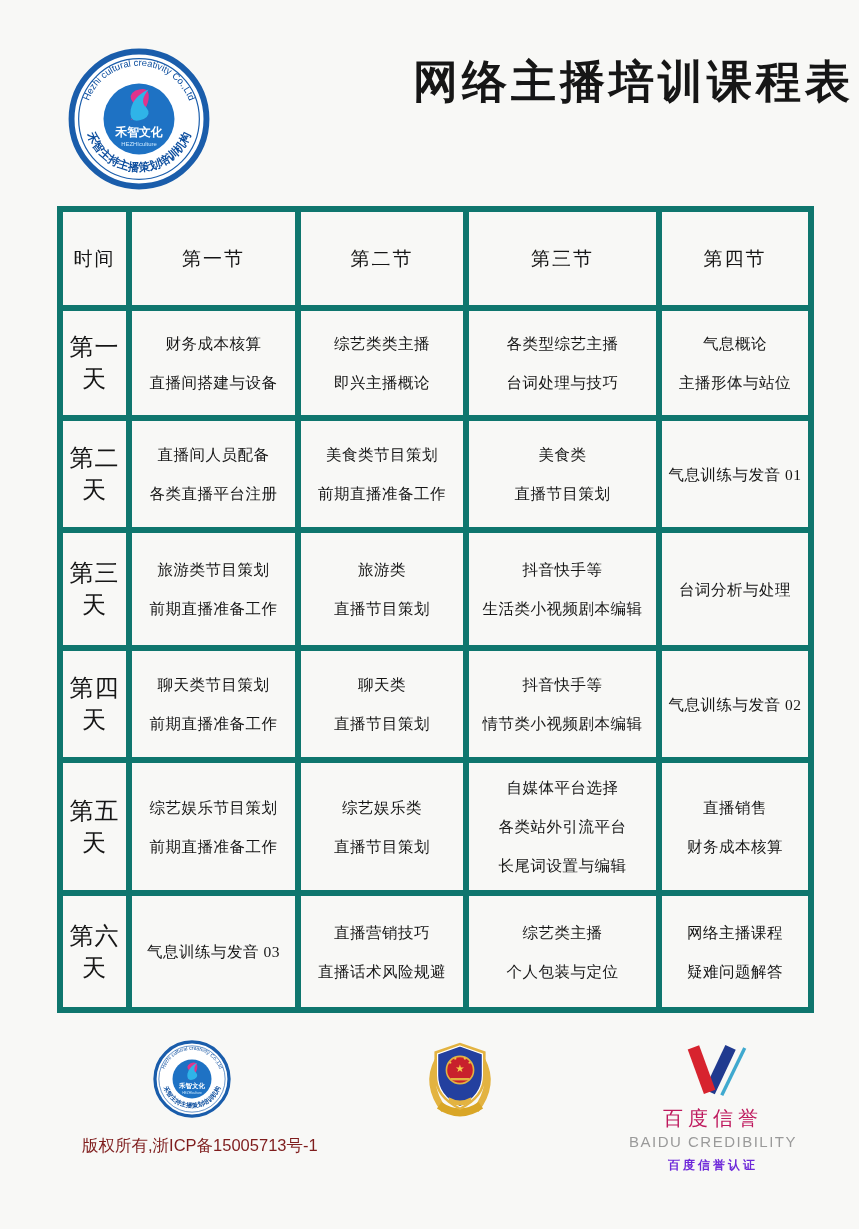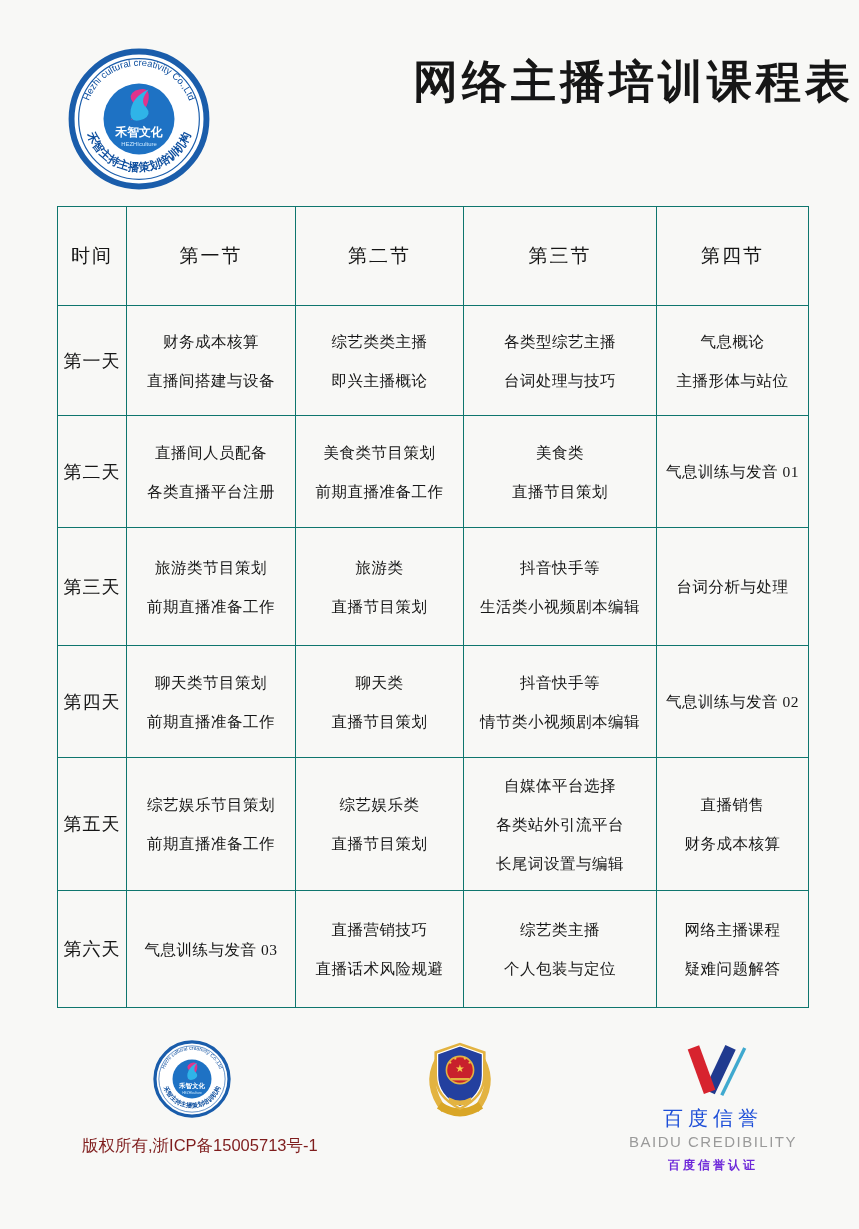--- a/index.html
+++ b/index.html
@@ -26,33 +26,33 @@
     white-space:nowrap;
   }
   
   table.schedule{
     position:absolute;left:57px;top:206px;
     width:751px;height:801px;
     border-collapse:collapse;table-layout:fixed;
     background:transparent;
   }
   table.schedule th,table.schedule td{
-    border:1px solid #0f766e;
+    border:6px solid #0f766e;
     padding:0;vertical-align:middle;text-align:center;
     font-weight:normal;
   }
   thead tr{height:99px;}
   tbody tr:nth-child(1){height:110px;}
   tbody tr:nth-child(2){height:112px;}
   tbody tr:nth-child(3){height:118px;}
   tbody tr:nth-child(4){height:112px;}
   tbody tr:nth-child(5){height:133px;}
   tbody tr:nth-child(6){height:117px;}
   th.col-head{font-size:19px;letter-spacing:2px;}
-  td.day-label{font-size:18px;letter-spacing:1px;}
+  td.day-label{font-size:24px;letter-spacing:1px;}
   td.course-cell .line{
     line-height:39px;font-size:15.5px;letter-spacing:0.5px;white-space:nowrap;
   }
   
   .footer-left{position:absolute;left:82px;top:1040px;width:220px;text-align:center;}
   .footer-left .seal{width:78px;height:78px;}
   .copyright{
     margin-top:13px;font-size:16.5px;color:#7f1d1d;
     font-family:"Liberation Sans","DejaVu Sans",sans-serif;
     white-space:nowrap;
@@ -60,21 +60,21 @@
   .footer-center{position:absolute;left:327px;top:1038px;width:265px;text-align:center;}
   .footer-center .badge{width:80px;height:80px;}
   .police-record{
     margin-top:11px;font-size:19px;font-weight:bold;color:#111;
     font-family:"Liberation Sans","DejaVu Sans",sans-serif;
     white-space:nowrap;letter-spacing:0.5px;
   }
   .footer-right{position:absolute;left:628px;top:1044px;width:170px;text-align:center;
     font-family:"Liberation Sans","DejaVu Sans",sans-serif;}
   .footer-right .vmark{width:76px;height:54px;}
-  .baidu-title{margin-top:3px;font-size:20px;color:#1d4ed8;letter-spacing:5px;white-space:nowrap;}
+  .baidu-title{margin-top:3px;font-size:20px;color:#be185d;letter-spacing:5px;white-space:nowrap;}
   .baidu-sub{margin-top:1px;font-size:15px;color:#9a9a9a;letter-spacing:1.5px;white-space:nowrap;}
   .baidu-cert{margin-top:7px;font-size:12px;color:#6d28d9;letter-spacing:3px;font-weight:bold;white-space:nowrap;}
 </style>
 </head>
 <body>
 
 <div class="page">
 
   <svg class="logo-top" viewBox="0 0 120 120">
     <g id="hezhi-logo-def">

